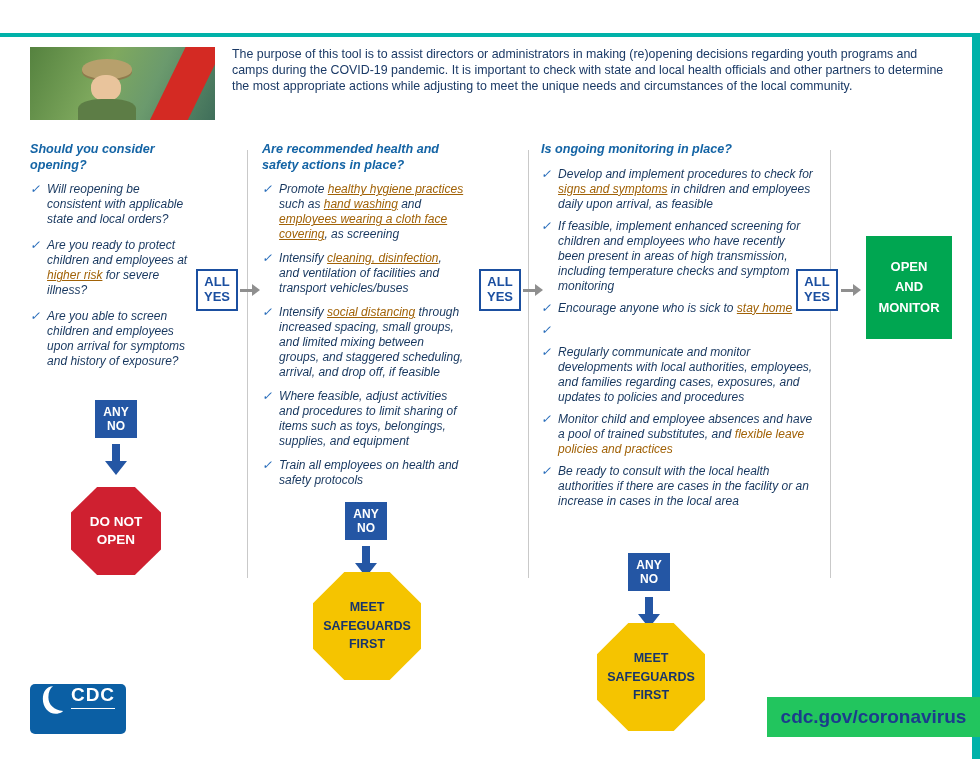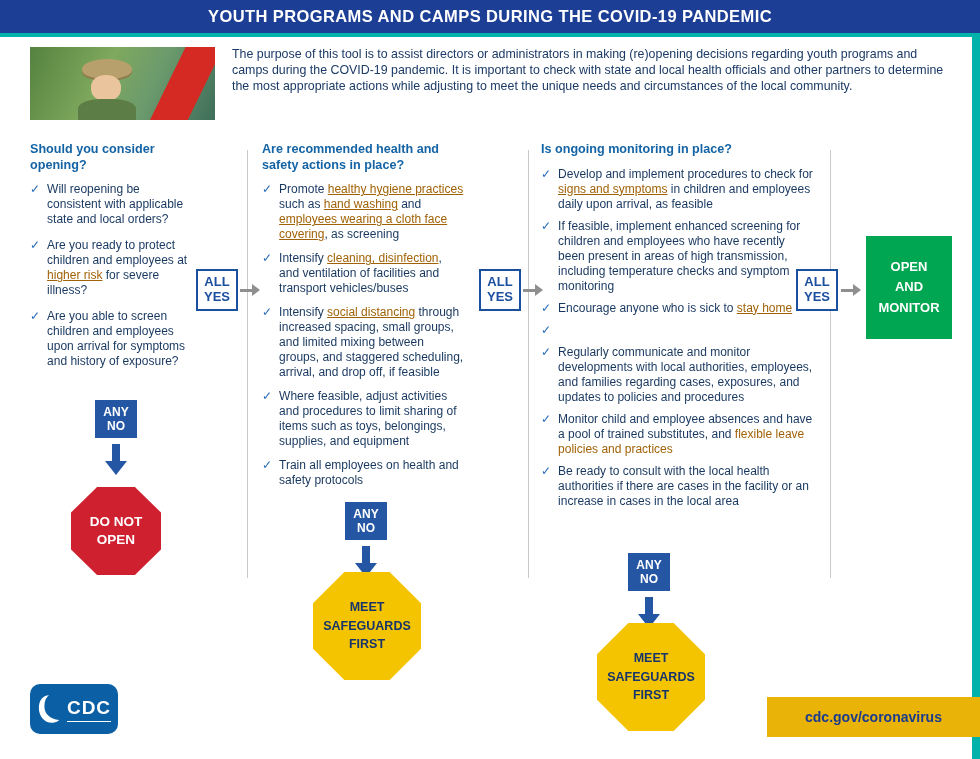--- a/index.html
+++ b/index.html
@@ -18,21 +18,21 @@
            background:linear-gradient(115deg,#55823f 0%,#7fa95e 40%,#6b9a6d 65%,#3f6e5a 100%); }
   .photo .paddle { position:absolute; right:14px; top:-18px; width:34px; height:120px; background:#d42a23;
                    transform:rotate(26deg); border-radius:12px; }
   .photo .hat { position:absolute; left:52px; top:12px; width:50px; height:20px; background:#b7a06c;
                 border-radius:50% 50% 45% 45%; box-shadow:0 2px 0 #8f7b4e; }
   .photo .face { position:absolute; left:61px; top:28px; width:30px; height:26px; background:#e9c49c; border-radius:46%; }
   .photo .shirt { position:absolute; left:48px; top:52px; width:58px; height:24px; background:#5d7d46; border-radius:40% 40% 0 0; }
   .intro { position:absolute; left:232px; top:47px; width:720px; font-size:12.4px; line-height:1.28; color:#1b3a66; }
 
   
-  .col { position:absolute; top:142px; }
+  .col { position:absolute; top:142px;font-style:italic; }
   .col h2 { font-size:12.6px; font-weight:bold; color:#1464a5; line-height:1.25; margin-bottom:9px; }
   .col1 { left:30px; width:160px; }
   .col2 { left:262px; width:215px; }
   .col2 .list { width:202px; }
   .col3 { left:541px; width:292px; }
   .col3 .list { width:272px; }
 
   .check-item { display:flex; gap:7px; font-size:12px; line-height:1.25; color:#17375f; }
   .col1 .check-item { margin-bottom:11px; }
   .col2 .check-item { margin-bottom:9px; }
@@ -75,36 +75,33 @@
   .oct-y2 { left:313px; top:572px; width:108px; height:108px; background:#f5c400; color:#17356b;
             font-size:12.5px; line-height:1.5; }
   .oct-y3 { left:597px; top:623px; width:108px; height:108px; background:#f5c400; color:#17356b;
             font-size:12.5px; line-height:1.5; }
 
   .green { position:absolute; left:866px; top:236px; width:86px; height:103px; background:#00a651;
            color:#fff; font-weight:bold; font-size:13px; line-height:1.55;
            display:flex; align-items:center; justify-content:center; text-align:center; white-space:pre-line; }
 
   
-  .cdc { position:absolute; left:30px; top:684px; width:88px; height:50px; background:#0b5fa4;
-         border-radius:10px; display:flex; align-items:center; justify-content:center; gap:6px; z-index:4; }
+  .cdc { position:absolute; left:30px; top:684px; width:96px; height:50px; background:#0b5fa4;
+         border-radius:5px; display:flex; align-items:flex-start; justify-content:center; gap:6px; z-index:4; }
   .cdc .cdc-text { color:#fff; font-weight:bold; font-size:19px; letter-spacing:1px;
                    border-bottom:1.5px solid #fff; padding-bottom:2px; }
-  .urlbar { position:absolute; left:767px; top:697px; width:213px; height:40px; background:#eab308;
+  .urlbar { position:absolute; left:767px; top:697px; width:213px; height:40px; background:#22c55e;
             color:#1b3c8c; display:flex; align-items:center; justify-content:center;
-            font-weight:bold; font-size:14px; z-index:5; }
+            font-weight:bold; font-size:19px; z-index:5; }
 </style>
 </head>
 <body>
 
 <div class="page">
 
-  <header class="topbar">
-    <h1>YOUTH PROGRAMS AND CAMPS DURING THE COVID-19 PANDEMIC</h1>
-  </header>
   <div class="teal-line"></div>
   <div class="right-strip"></div>
 
   <div class="photo">
     <div class="paddle"></div>
     <div class="hat"></div>
     <div class="face"></div>
     <div class="shirt"></div>
   </div>
   <p class="intro">The purpose of this tool is to assist directors or administrators in making (re)opening decisions regarding youth programs and camps during the COVID-19 pandemic. It is important to check with state and local health officials and other partners to determine the most appropriate actions while adjusting to meet the unique needs and circumstances of the local community.</p>

